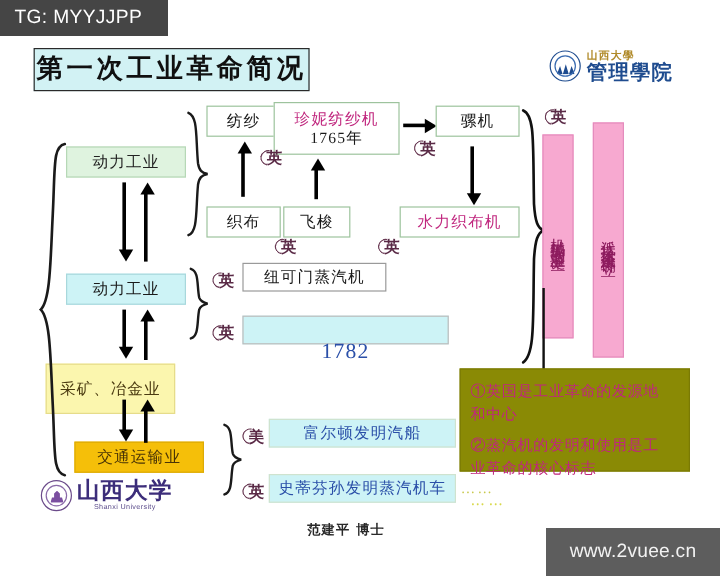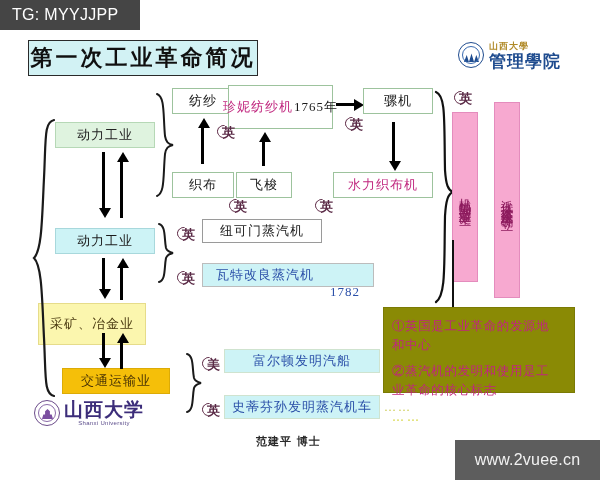--- a/index.html
+++ b/index.html
@@ -191,21 +191,21 @@
   </div>
 
   <div class="node bx bx-white" style="left:172px;top:172px;width:62px;height:26px;border:1px solid #9dc39d;">织布</div>
 
   <div class="node bx bx-white" style="left:172px;top:88px;width:62px;height:26px;border:1px solid #9dc39d;">纺纱</div>
 
   <div class="arw v" style="left:201px;top:126px;height:38px;"></div>
   <div class="arw-head head-up" style="left:198px;top:118px;"></div>
 
   <div class="node bx" style="left:228px;top:85px;width:105px;height:44px;border:1px solid #9dc39d;background:#fff;
-       flex-direction:row;gap:1px;">
+       flex-direction:column;gap:1px;">
     <span class="magenta" style="font-size:13px;letter-spacing:1px;">珍妮纺纱机</span>
     <span style="font-size:13px;color:#1a1a1a;">1765年</span>
   </div>
   <div class="cmark" style="left:222px;top:126px;">英</div>
 
   <div class="node bx bx-white" style="left:236px;top:172px;width:56px;height:26px;border:1px solid #9dc39d;">飞梭</div>
   <div class="cmark" style="left:234px;top:200px;">英</div>
 
   <div class="arw v" style="left:262px;top:140px;height:26px;"></div>
   <div class="arw-head head-up" style="left:259px;top:132px;"></div>
@@ -228,22 +228,21 @@
     <svg width="18" height="62" viewBox="0 0 18 62">
       <path d="M2 2 C9 4 7 16 9 26 C10 29 12 30 16 31 C12 32 10 33 9 36 C7 46 9 58 2 60" fill="none" stroke="#1a1a1a" stroke-width="2" stroke-linecap="round"></path>
     </svg>
   </div>
 
   <div class="cmark" style="left:182px;top:228px;">英</div>
   <div class="node bx bx-white" style="left:202px;top:219px;width:120px;height:24px;">纽可门蒸汽机</div>
 
   <div class="cmark" style="left:182px;top:272px;">英</div>
   <div class="node bx bx-cyan2" style="left:202px;top:263px;width:172px;height:24px;gap:16px;">
-    <span class="blueink" style="font-size:13px;letter-spacing:1px;">瓦特改良蒸汽机</span>
-    <span class="blueink" style="font-size:13px;font-family:'Liberation Serif',serif;margin-top:35px;">1782</span>
+    <span class="blueink" style="font-size:18px;font-family:'Liberation Serif',serif;margin-top:35px;">1782</span>
   </div>
 
   <div class="brace" style="left:185px;top:352px;">
     <svg width="18" height="62" viewBox="0 0 18 62">
       <path d="M2 2 C9 4 7 16 9 26 C10 29 12 30 16 31 C12 32 10 33 9 36 C7 46 9 58 2 60" fill="none" stroke="#1a1a1a" stroke-width="2" stroke-linecap="round"></path>
     </svg>
   </div>
 
   <div class="cmark" style="left:207px;top:358px;">美</div>
   <div class="node bx bx-cyanlt" style="left:224px;top:349px;width:156px;height:24px;">

